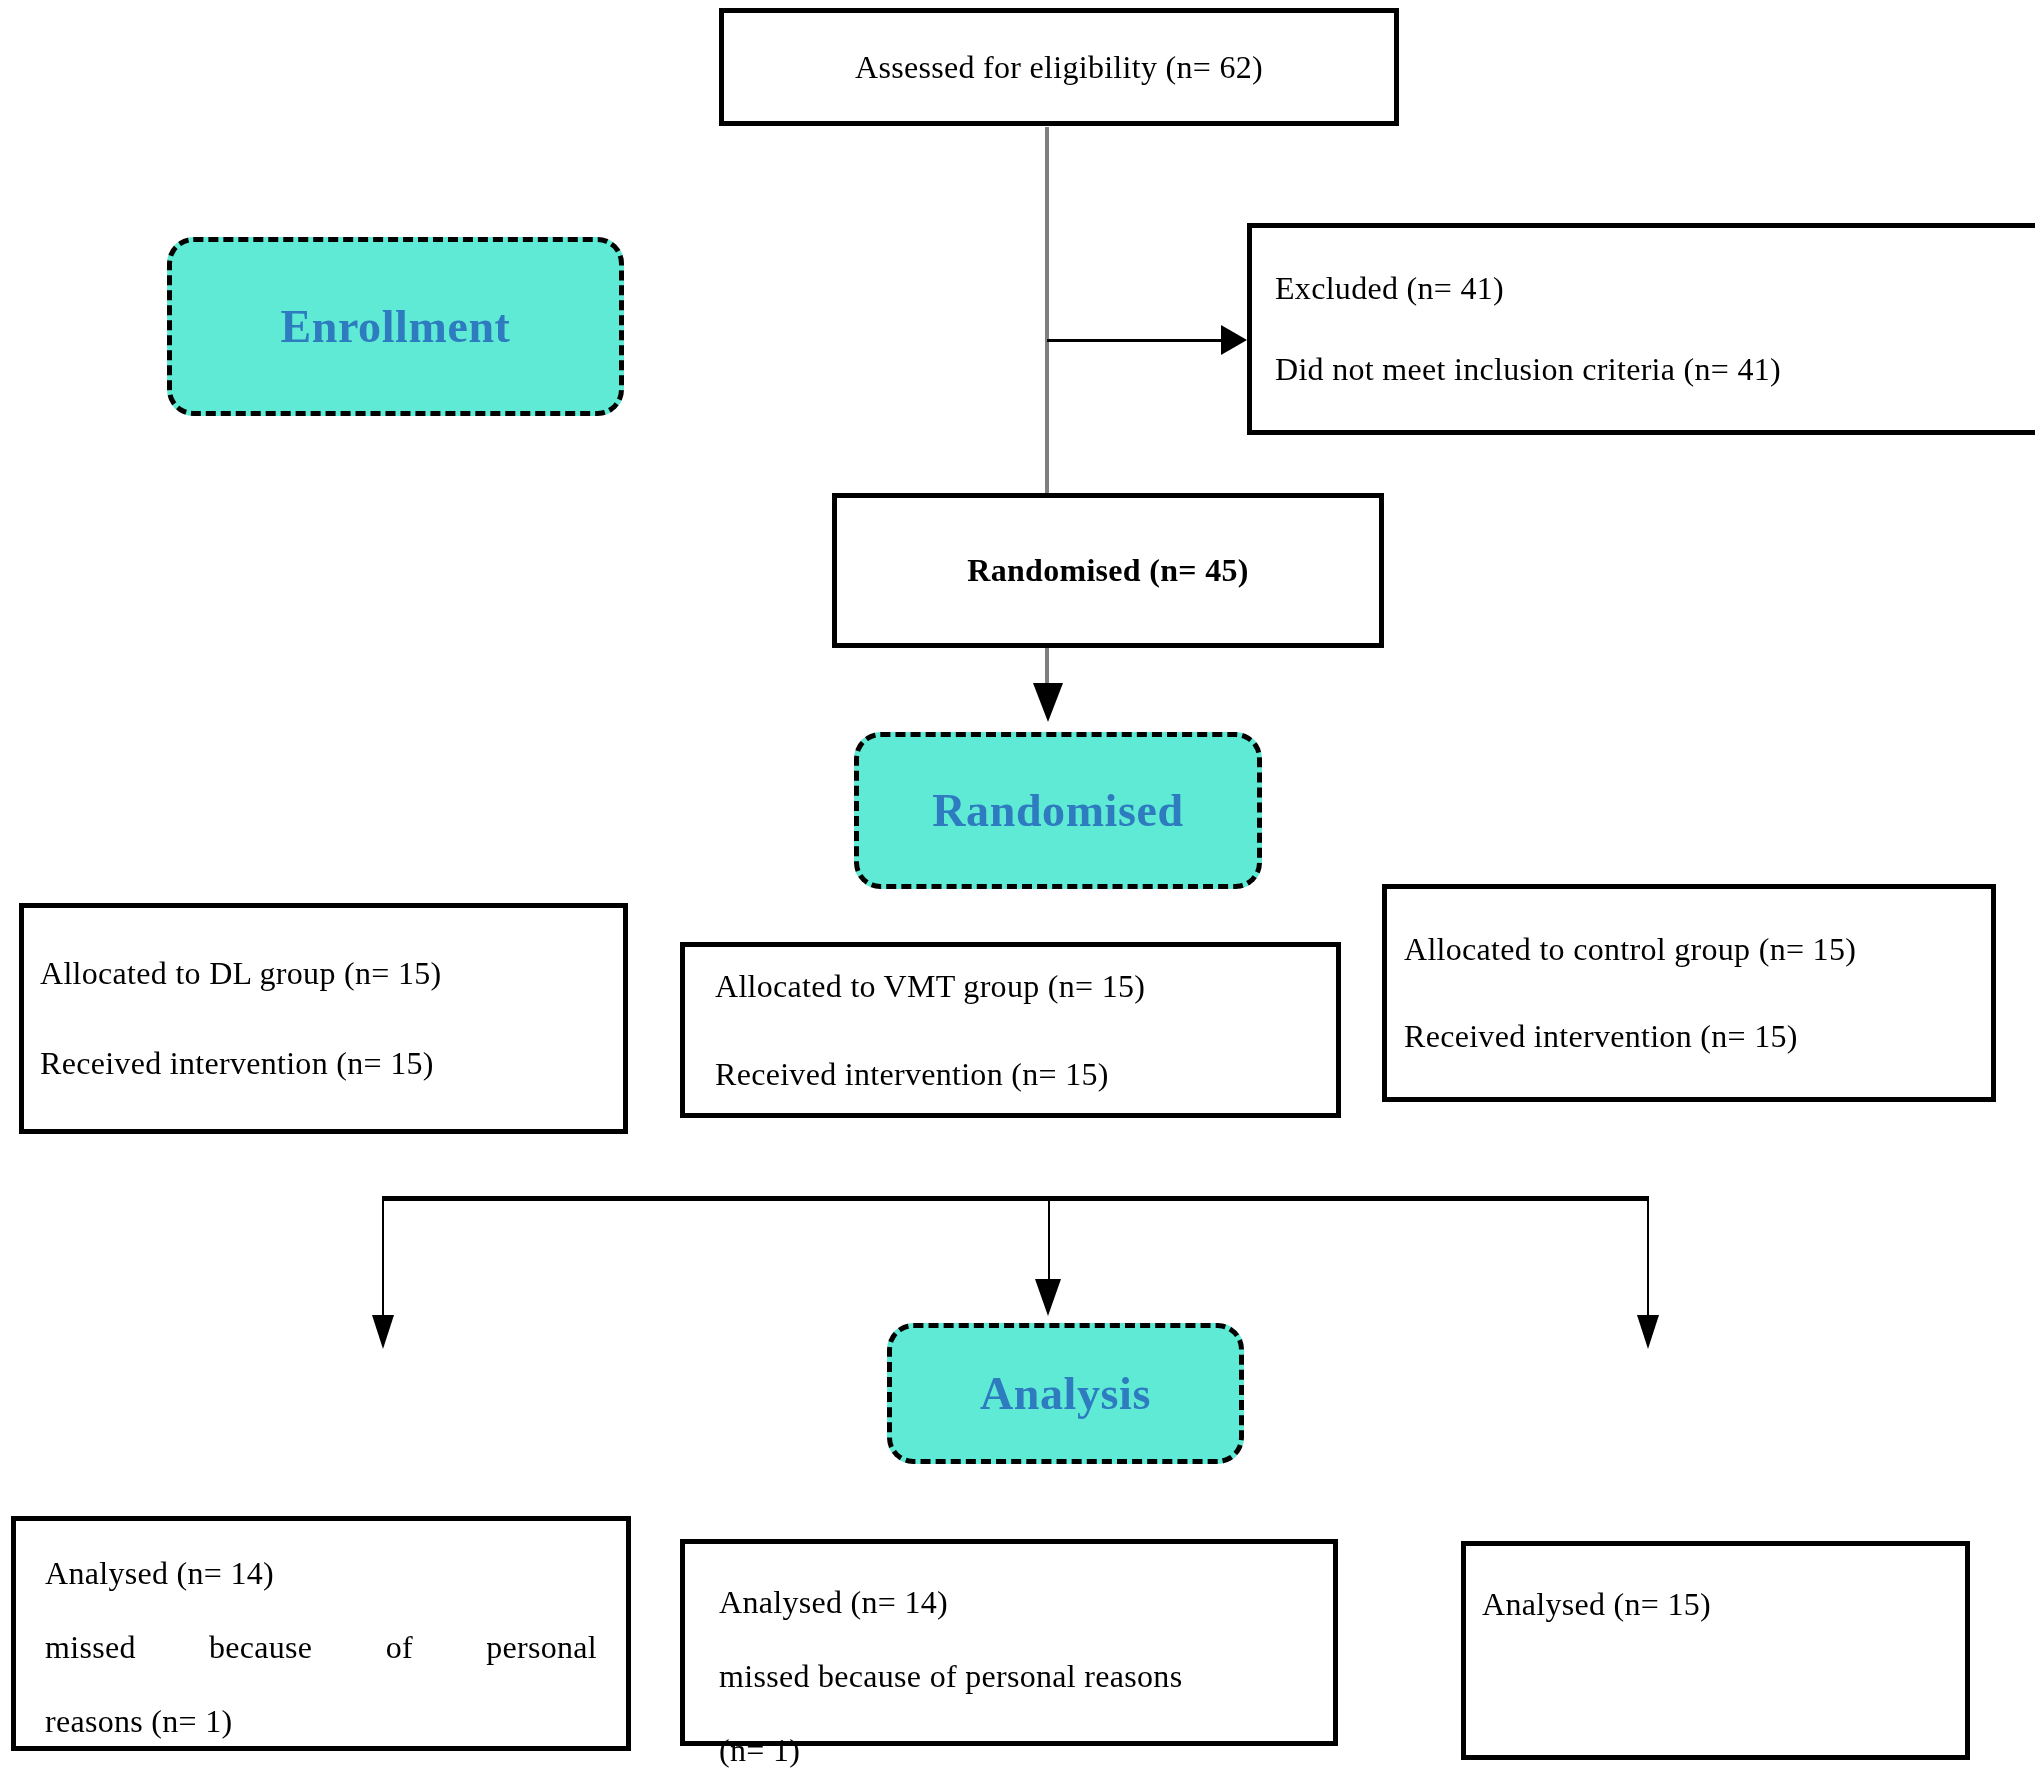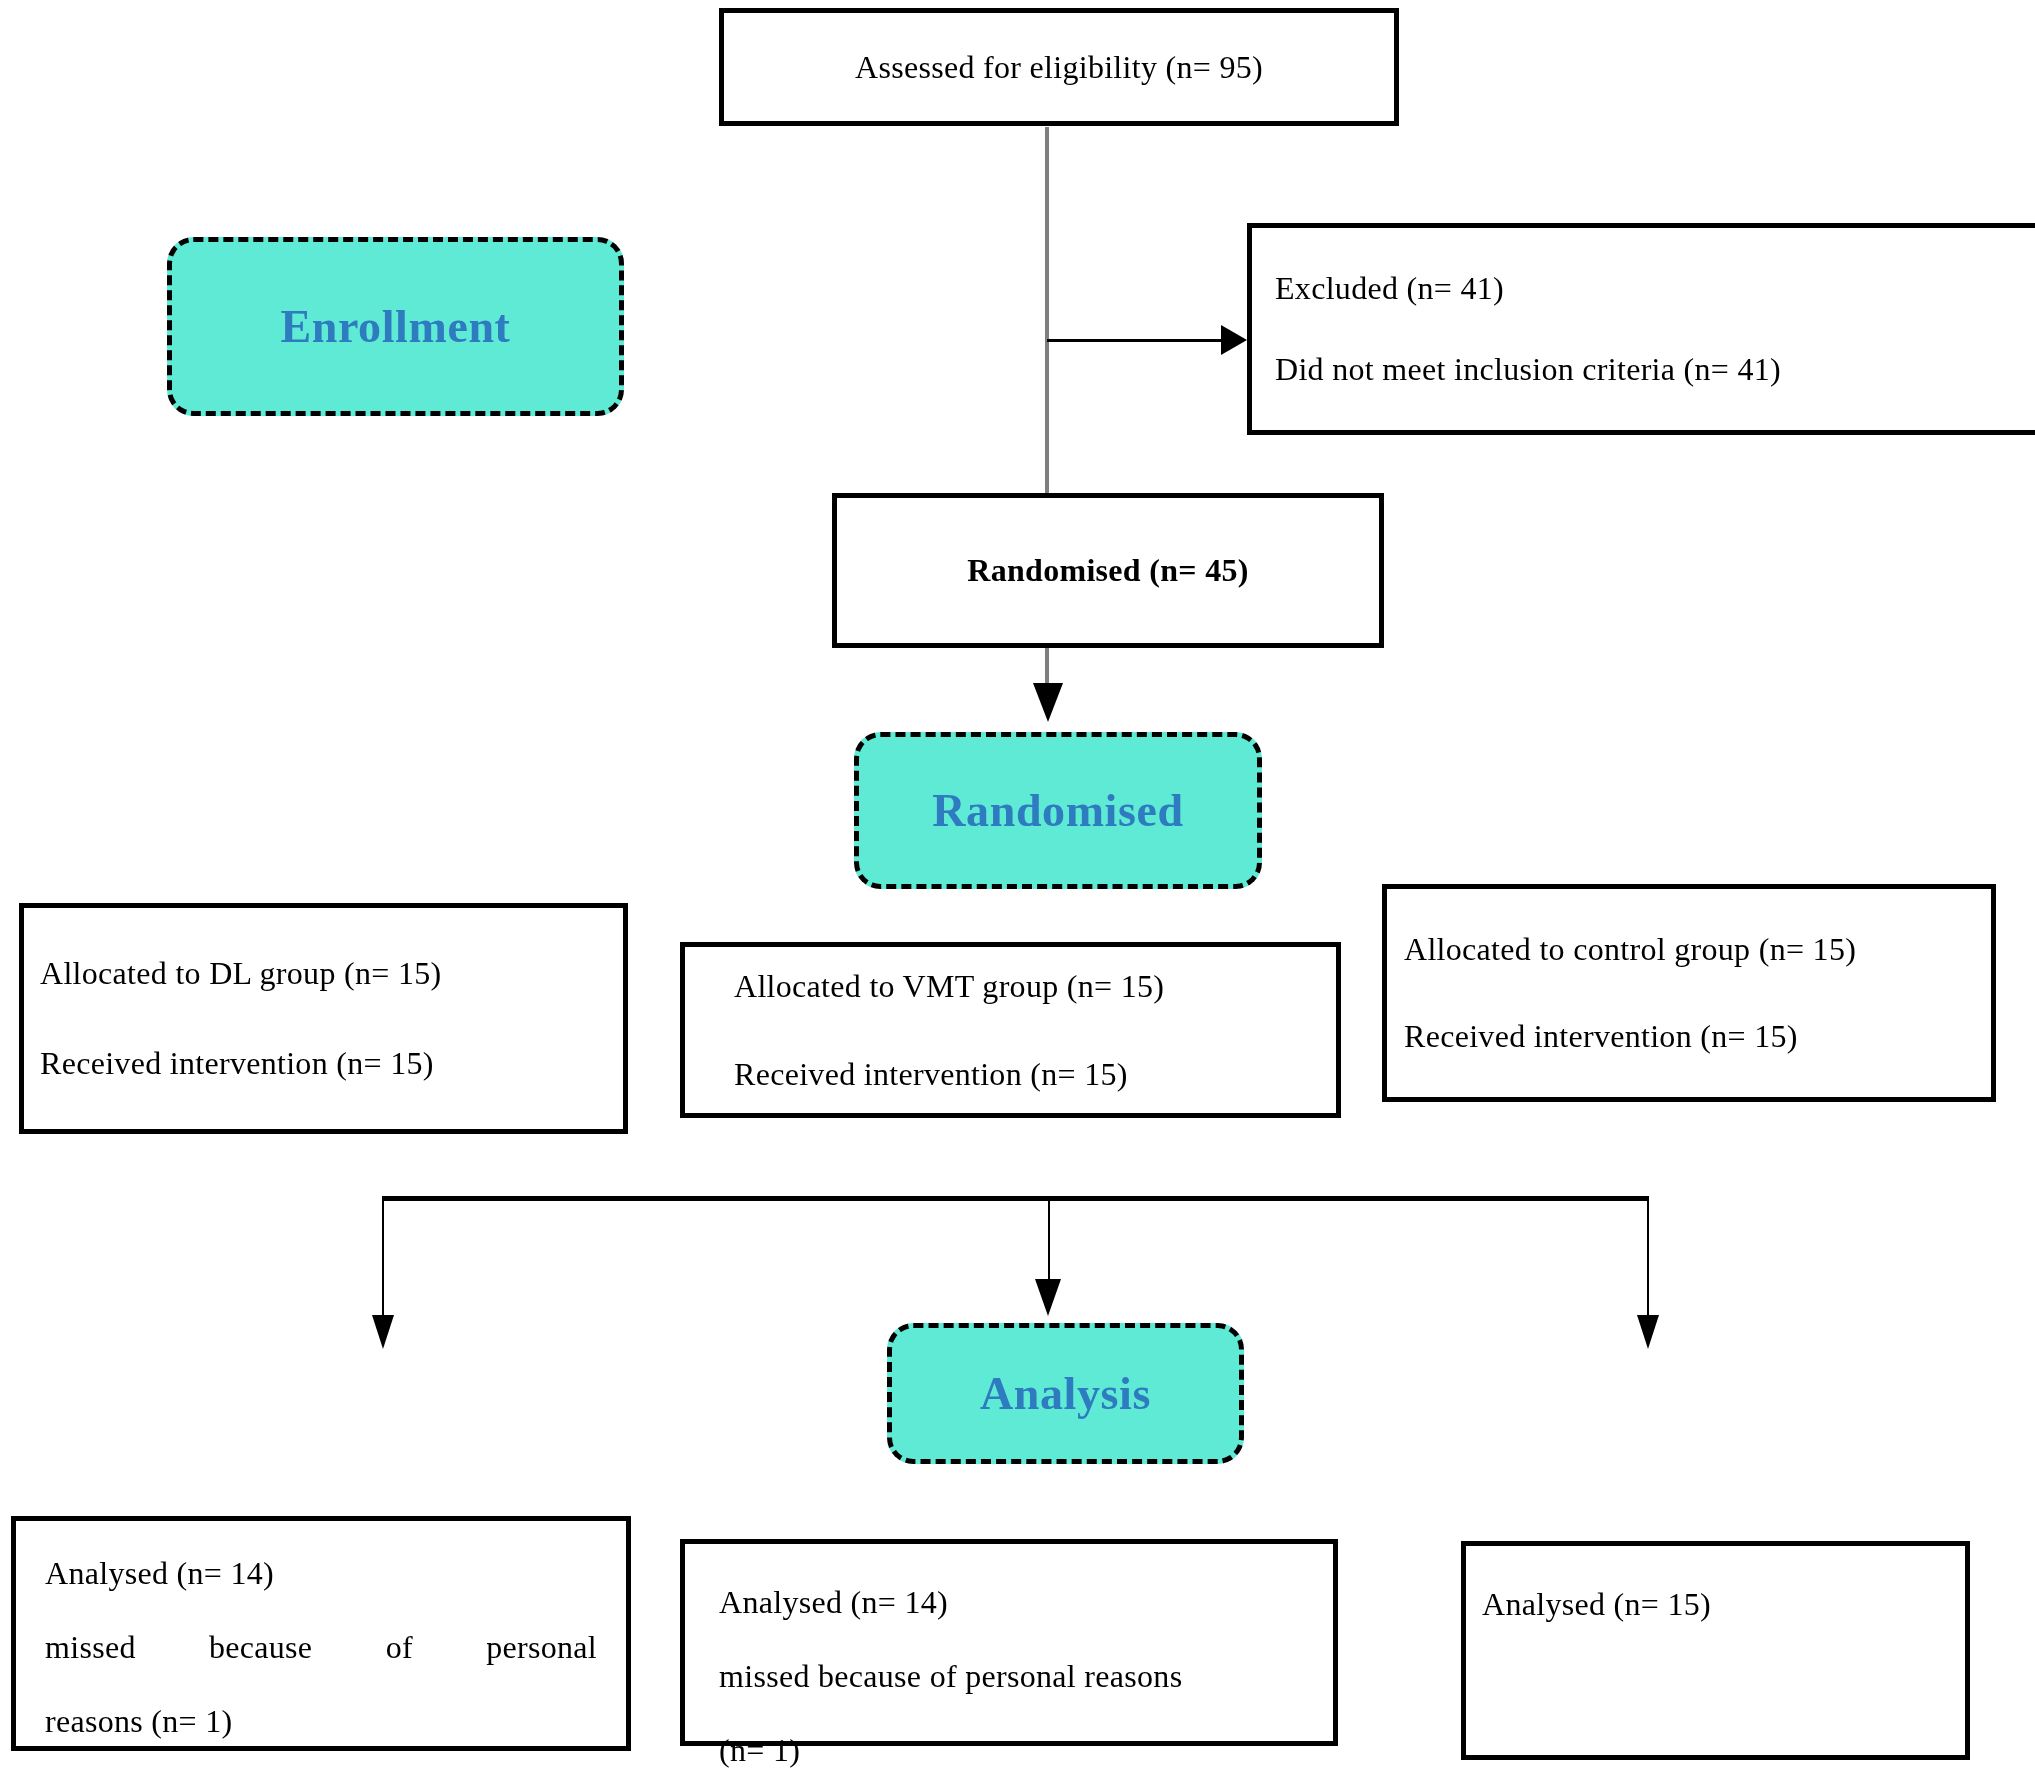--- a/index.html
+++ b/index.html
@@ -47,21 +47,21 @@
   .ah-down-small { border-left: 11px solid transparent; border-right: 11px solid transparent; border-top: 34px solid #000000; }
   .ah-down-mid   { border-left: 13.8px solid transparent; border-right: 13.8px solid transparent; border-top: 37px solid #000000; }
   .ah-right      { border-top: 15.4px solid transparent; border-bottom: 15.4px solid transparent; border-left: 26.4px solid #000000; }
 </style>
 </head>
 <body>
 
 <div id="canvas">
 
   <div class="box center" style="left:719px; top:8.3px; width:680px; height:118px;">
-    <span>Assessed for eligibility (n= 95)</span>
+    <span>Assessed for eligibility (n= 62)</span>
   </div>
 
   <div class="vline" style="left:1045px; top:127px; width:3.9px; height:370px;"></div>
 
   <div class="hline" style="left:1047px; top:339px; width:178px; height:2.8px;"></div>
   <div class="arrowhead ah-right" style="left:1221px; top:325px;"></div>
 
   <div class="dashedbox" style="left:167px; top:237px; width:457px; height:179px;">
     <span class="stage-label">Enrollment</span>
   </div>
@@ -80,21 +80,21 @@
 
   <div class="dashedbox" style="left:854px; top:732px; width:408px; height:157px;">
     <span class="stage-label">Randomised</span>
   </div>
 
   <div class="box col" style="left:19px; top:903px; width:609px; height:231px; padding-left:16px; gap:53px;">
     <div>Allocated to DL group (n= 15)</div>
     <div>Received intervention (n= 15)</div>
   </div>
 
-  <div class="box col" style="left:680px; top:942px; width:661px; height:176px; padding-left:49px; gap:51px;">
+  <div class="box col" style="left:680px; top:942px; width:661px; height:176px; padding-left:30px; gap:51px;">
     <div>Allocated to VMT group (n= 15)</div>
     <div>Received intervention (n= 15)</div>
   </div>
 
   <div class="box col" style="left:1382px; top:884px; width:614px; height:218px; padding-left:17px; gap:50px;">
     <div>Allocated to control group (n= 15)</div>
     <div>Received intervention (n= 15)</div>
   </div>
 
   <div class="hline" style="left:382px; top:1196px; width:1267px; height:5px;"></div>

